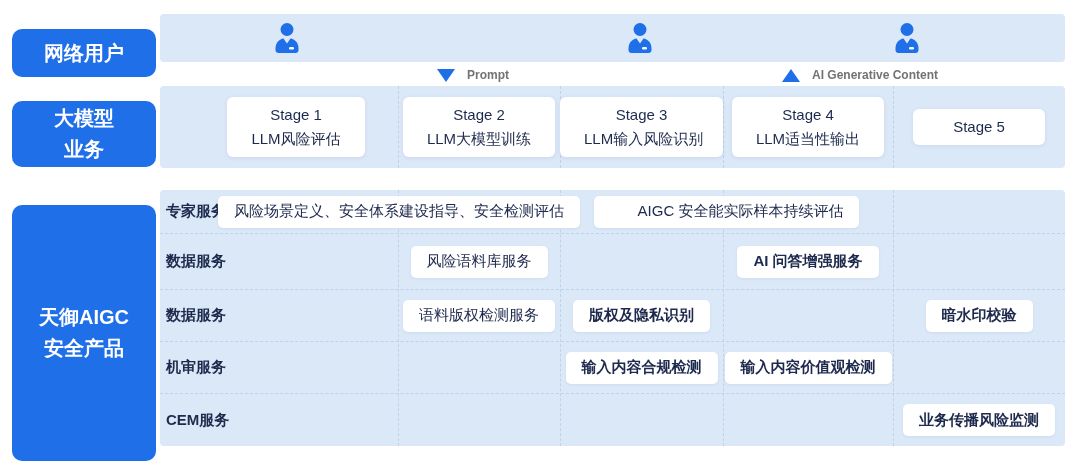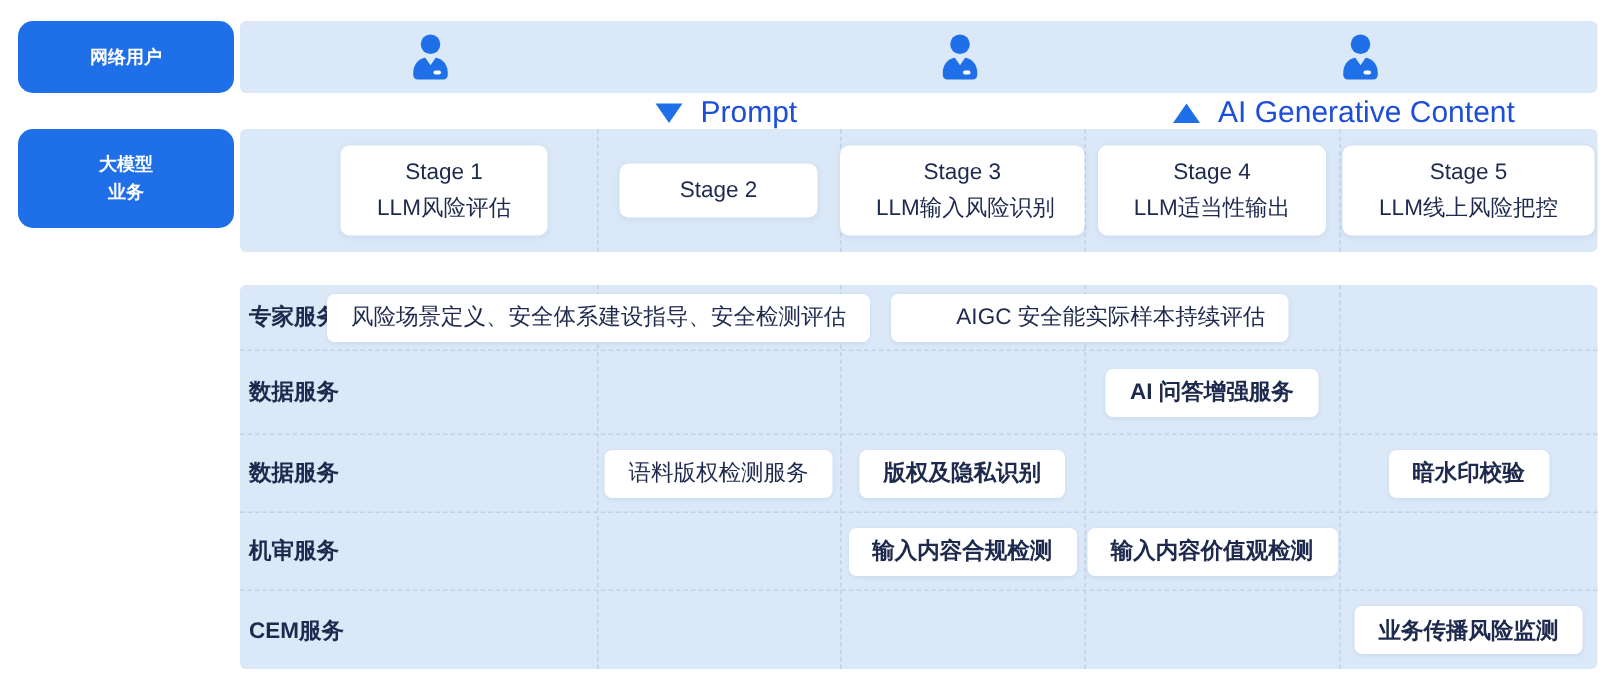--- a/index.html
+++ b/index.html
@@ -4,40 +4,40 @@
 <style>
   html,body{margin:0;padding:0;background:#fff;}
   .canvas{
     position:relative;width:1080px;height:464px;background:#ffffff;
     font-family:"Liberation Sans",sans-serif;color:#1E2A4D;overflow:hidden;
   }
   
   .blue-label{
     position:absolute;left:12px;width:144px;background:#1F6FE8;border-radius:10px;
     color:#fff;display:flex;flex-direction:column;align-items:center;justify-content:center;
-    font-weight:700;font-size:12px;line-height:1.55;text-align:right;
+    font-weight:700;font-size:20px;line-height:1.55;text-align:right;margin-top:15px;
   }
   #label-network{top:14px;height:48px;}
   #label-llm{top:86px;height:66px;}
   #label-product{top:190px;height:256px;}
   
   .band{position:absolute;left:160px;width:905px;background:#DBE8F7;border-radius:4px;}
   #band-top{top:14px;height:48px;}
   #band-stage{top:86px;height:82px;}
   #band-bottom{top:190px;height:256px;}
   
   .user-icon{position:absolute;top:8px;width:28px;height:32px;}
   
   .flow-group{position:absolute;top:62px;height:26px;display:flex;align-items:center;gap:12px;}
   #flow-prompt{left:437px;}
   #flow-aigc{left:782px;}
   .tri{width:0;height:0;border-left:9px solid transparent;border-right:9px solid transparent;}
   .tri-down{border-top:13px solid #1F6FE8;}
   .tri-up{border-bottom:13px solid #1F6FE8;}
-  .flow-text{font-size:20px;font-weight:400;color:#1d4ed8;white-space:nowrap;}
+  .flow-text{font-size:12px;font-weight:700;color:#737373;white-space:nowrap;}
   
   .vline{position:absolute;top:0;bottom:0;width:0;border-left:1px dashed #BFD2E9;}
   .vl1{left:238px;} .vl2{left:400px;} .vl3{left:563px;} .vl4{left:733px;}
   
   #stage-grid{position:relative;height:100%;display:grid;
     grid-template-columns:78px 160px 162px 163px 170px 172px;align-items:center;}
   .stage-cell{display:flex;justify-content:center;}
   .stage-cell:first-child{transform:translateX(-22px);}
   .stage-box{position:relative;background:#fff;border-radius:6px;min-width:132px;padding:6px 24px;
     text-align:center;font-size:15px;line-height:1.6;box-shadow:0 1px 4px rgba(40,80,150,.10);
@@ -64,20 +64,24 @@
 <body>
 
 <div class="canvas">
 
   <div class="blue-label" id="label-network">
     <span>网络用户</span>
   </div>
   <div class="blue-label" id="label-llm">
     <span>大模型</span>
     <span>业务</span>
+  </div>
+  <div class="blue-label" id="label-product">
+    <span>天御AIGC</span>
+    <span>安全产品</span>
   </div>
 
   <div class="band" id="band-top">
     <svg class="user-icon" style="left:113px" viewBox="0 0 28 32">
       <circle cx="14" cy="7.5" r="6.5" fill="#1F6FE8"></circle>
       <path d="M14 16 C6.5 16 2.5 20.5 2.5 26.5 L2.5 28 C2.5 29.7 3.8 31 5.5 31 L22.5 31 C24.2 31 25.5 29.7 25.5 28 L25.5 26.5 C25.5 20.5 21.5 16 14 16 Z" fill="#1F6FE8"></path>
       <polygon points="10.2,16 17.8,16 14,21.5" fill="#DBE8F7"></polygon>
       <rect x="16" y="25" width="5" height="2.6" rx="1.3" fill="#ffffff"></rect>
     </svg>
     <svg class="user-icon" style="left:466px" viewBox="0 0 28 32">
@@ -111,56 +115,57 @@
     <div id="stage-grid">
         <div class="stage-cell" style="grid-column: 2;">
           <div class="stage-box">
             <div>Stage 1</div>
             <div>LLM风险评估</div>
           </div>
         </div>
         <div class="stage-cell" style="grid-column: 3;">
           <div class="stage-box">
             <div>Stage 2</div>
+            <div>LLM大模型训练</div>
           </div>
         </div>
         <div class="stage-cell" style="grid-column: 4;">
           <div class="stage-box">
             <div>Stage 3</div>
             <div>LLM输入风险识别</div>
           </div>
         </div>
         <div class="stage-cell" style="grid-column: 5;">
           <div class="stage-box">
             <div>Stage 4</div>
             <div>LLM适当性输出</div>
           </div>
         </div>
         <div class="stage-cell" style="grid-column: 6;">
           <div class="stage-box">
             <div>Stage 5</div>
-            <div>LLM线上风险把控</div>
           </div>
         </div>
       </div>
   </div>
 
   <div class="band" id="band-bottom">
     <div class="vline vl1"></div>
     <div class="vline vl2"></div>
     <div class="vline vl3"></div>
     <div class="vline vl4"></div>
     <div id="service-rows">
         <div class="service-row">
           <div class="row-label">专家服务</div>
           <div class="service-box" style="grid-column: 2 / span 2;">风险场景定义、安全体系建设指导、安全检测评估</div>
           <div class="service-box" style="grid-column: 4 / span 2; padding-left: 44px;">AIGC 安全能实际样本持续评估</div>
         </div>
         <div class="service-row">
           <div class="row-label">数据服务</div>
+          <div class="service-box" style="grid-column: 3 / span 1;">风险语料库服务</div>
           <div class="service-box bold" style="grid-column: 5 / span 1;">AI 问答增强服务</div>
         </div>
         <div class="service-row">
           <div class="row-label">数据服务</div>
           <div class="service-box" style="grid-column: 3 / span 1;">语料版权检测服务</div>
           <div class="service-box bold" style="grid-column: 4 / span 1;">版权及隐私识别</div>
           <div class="service-box bold" style="grid-column: 6 / span 1;">暗水印校验</div>
         </div>
         <div class="service-row">
           <div class="row-label">机审服务</div>

